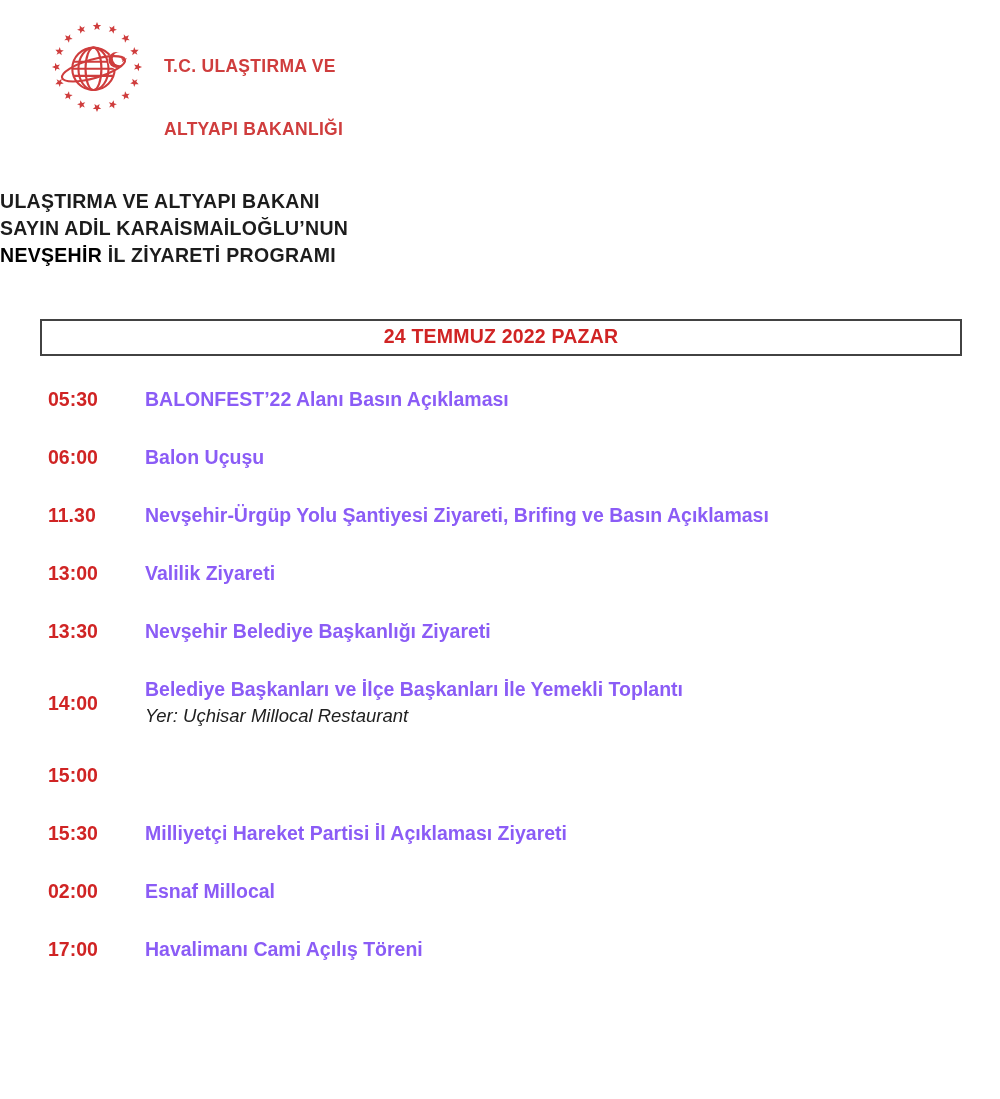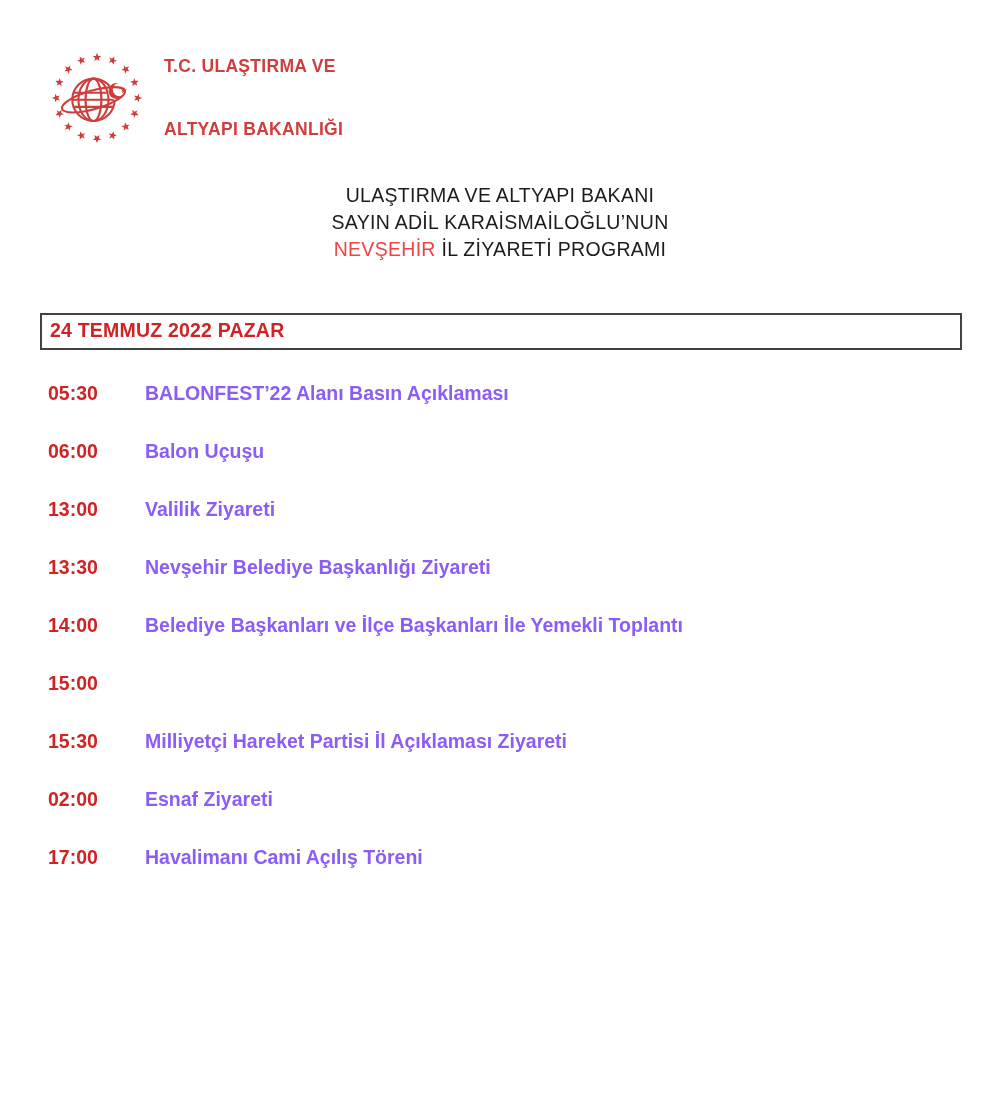--- a/index.html
+++ b/index.html
@@ -7,55 +7,56 @@
     width: 1000px; height: 1099px;
     background: #ffffff;
     font-family: "Liberation Sans", sans-serif;
     color: #1c1c1c;
     overflow: hidden;
   }
   .page { position: relative; width: 1000px; height: 1099px; }
 
   
   .logo-row {
-    display: flex; align-items: center; gap: 14px;
+    display: flex; align-items: flex-start; gap: 14px;
     padding: 14px 0 0 44px;
   }
   .emblem { width: 106px; height: 106px; flex-shrink: 0; }
   .agency-name {
     color: #cf3d3d;
     font-weight: bold;
     font-size: 17.5px;
     line-height: 21px;
     letter-spacing: 0.3px;
     white-space: pre;
   }
 
   
   .title-block {
-    text-align: center;
-    margin-top: 0;
-    font-size: 19.5px;
-    font-weight: normal;
+    text-align: left;
+    margin-top: 6px;
+    font-size: 19.5px;
+    font-weight: bold;
     line-height: 27px;
     color: #1c1c1c;
     letter-spacing: 0.3px;
   }
-  .title-highlight { color: #ef4444; }
+  .title-highlight { color: #000000; }
 
   
   .date-box {
     margin: 50px 38px 0 40px;
     border: 2px solid #424242;
     padding: 4px 8px 6px 8px;
     color: #d02424;
     font-size: 19.5px;
     font-weight: bold;
     letter-spacing: 0.2px;
     background: #ffffff;
+    text-align: center;
   }
 
   
   .schedule { margin: 31px 40px 0 48px; }
   .row { display: flex; align-items: center; margin-bottom: 33px; }
   .time {
     width: 97px; flex-shrink: 0;
     color: #d02424;
     font-weight: bold;
     font-size: 19.5px;
@@ -146,57 +147,64 @@
     </div>
 
     <div class="row">
       <div class="time">06:00</div>
       <div class="detail">
           <div class="item-title">Balon Uçuşu</div>
         </div>
     </div>
 
 
+    <div class="row">
+      <div class="time">11.30</div>
+      <div class="detail">
+          <div class="item-title">Nevşehir-Ürgüp Yolu Şantiyesi Ziyareti, Brifing ve Basın Açıklaması</div>
+        </div>
+    </div>
 
     <div class="row">
       <div class="time">13:00</div>
       <div class="detail">
           <div class="item-title">Valilik Ziyareti</div>
         </div>
     </div>
 
     <div class="row">
       <div class="time">13:30</div>
       <div class="detail">
           <div class="item-title">Nevşehir Belediye Başkanlığı Ziyareti</div>
         </div>
     </div>
 
     <div class="row">
       <div class="time">14:00</div>
       <div class="detail">
         <div class="item-title">Belediye Başkanları ve İlçe Başkanları İle Yemekli Toplantı</div>
+        <div class="item-location">Yer: Uçhisar Millocal Restaurant</div>
       </div>
     </div>
 
     <div class="row">
       <div class="time">15:00</div>
     </div>
 
     <div class="row">
       <div class="time">15:30</div>
       <div class="detail">
           <div class="item-title">Milliyetçi Hareket Partisi İl Açıklaması Ziyareti</div>
         </div>
     </div>
 
     <div class="row">
       <div class="time">02:00</div>
       <div class="detail">
-        <div class="item-title">Esnaf Ziyareti</div>
+        <div class="item-title">Esnaf Millocal</div>
       </div>
     </div>
 
     <div class="row">
       <div class="time">17:00</div>
       <div class="detail">
           <div class="item-title">Havalimanı Cami Açılış Töreni</div>
         </div>
     </div>
 

